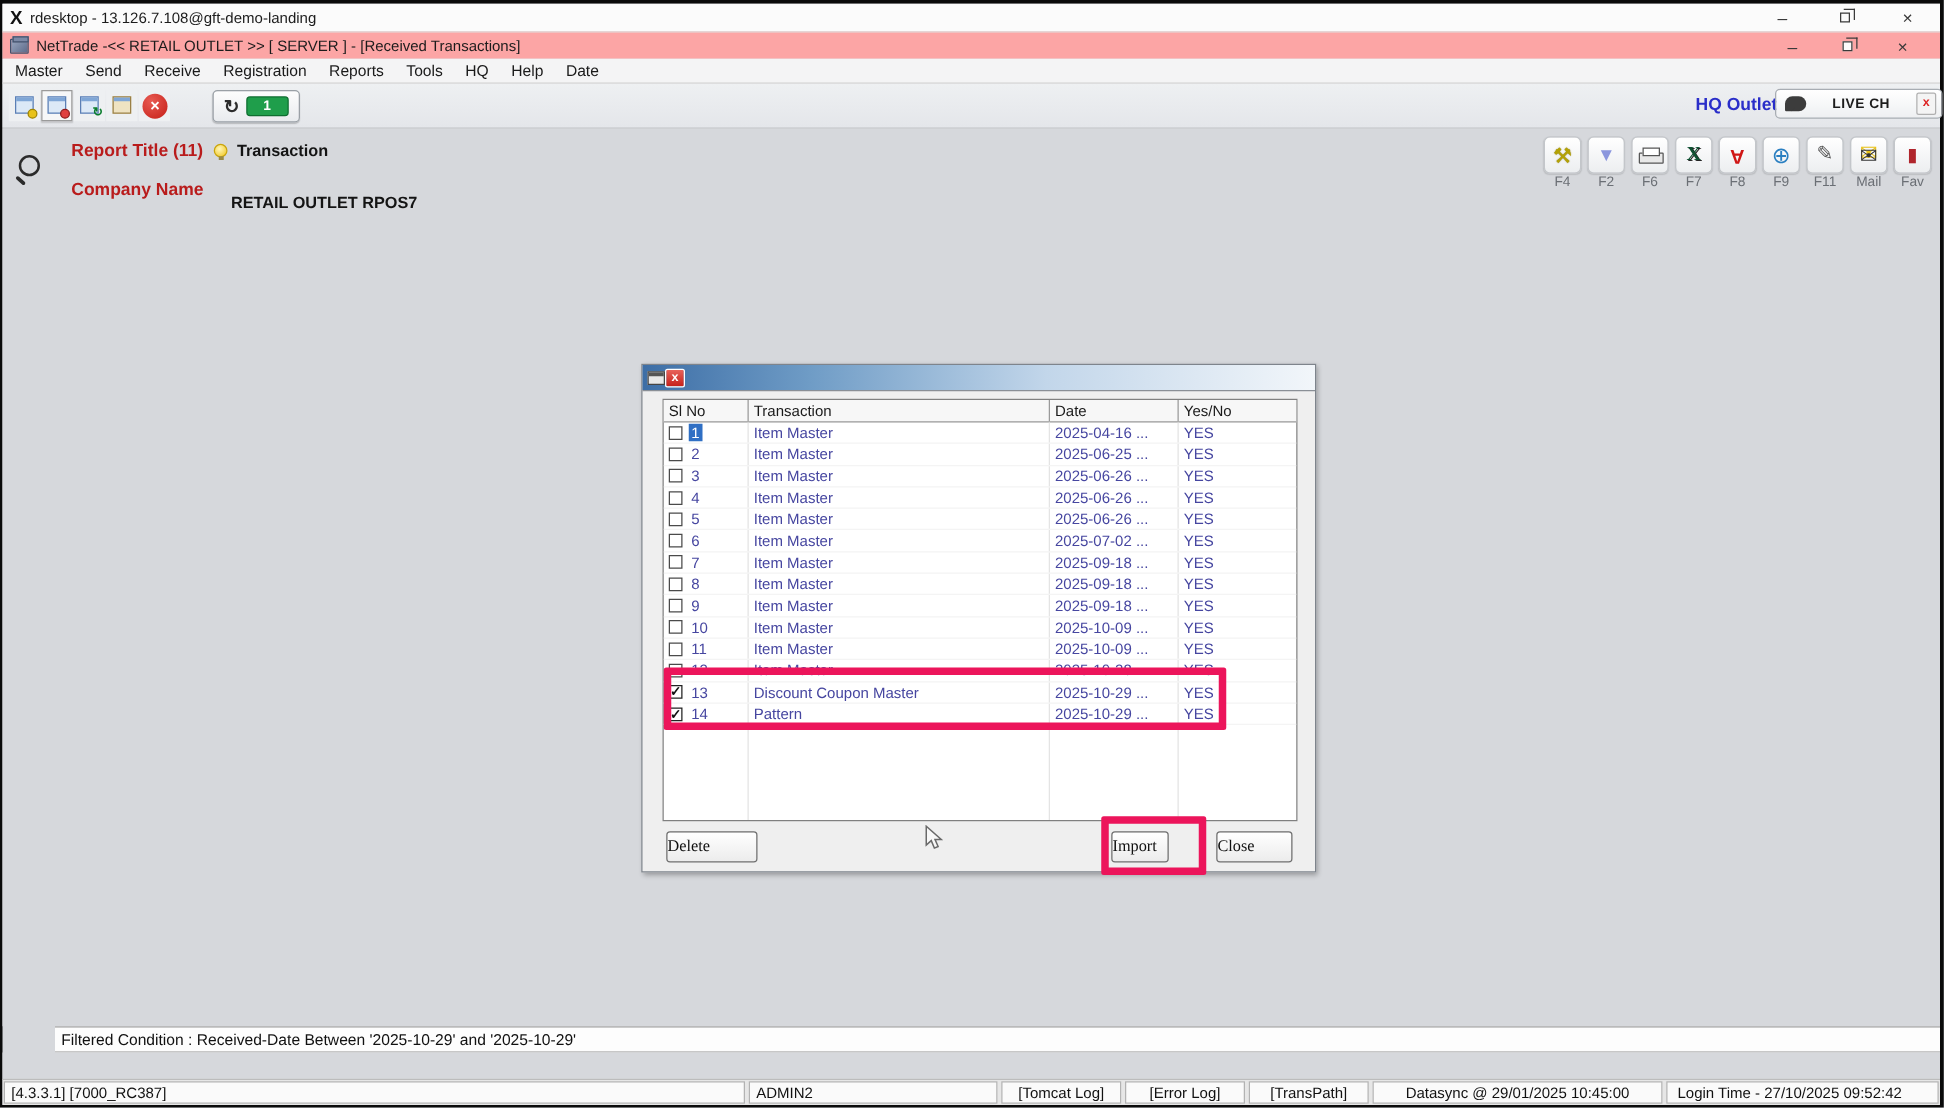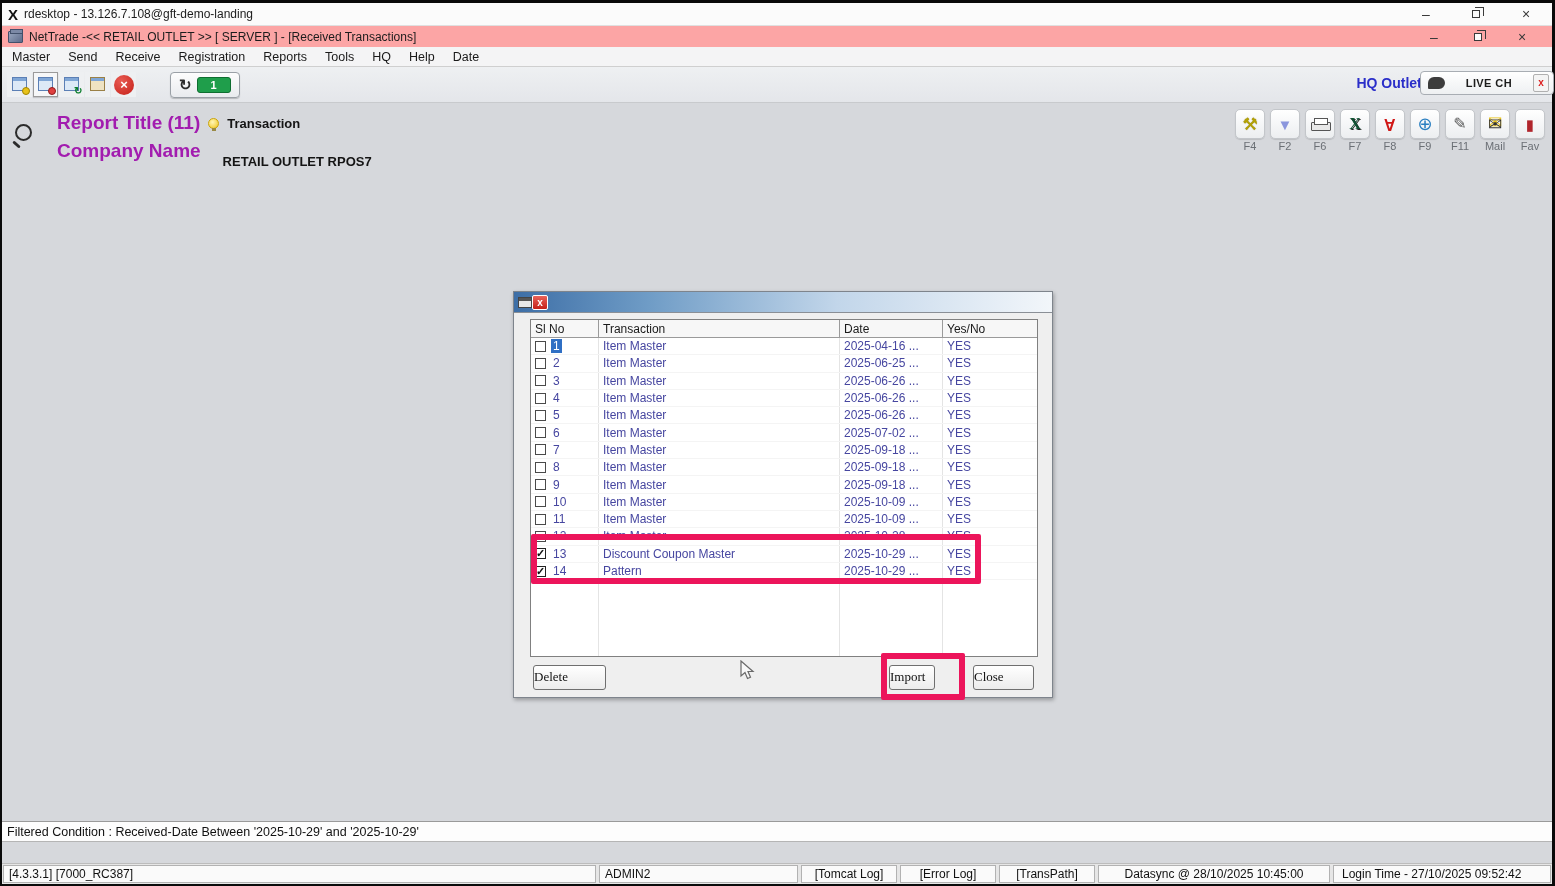--- a/index.html
+++ b/index.html
@@ -48,21 +48,21 @@
 
   
   .content { position:relative; flex:1 1 auto; background:#d6d8dc; }
 
   .search-icon { position:absolute; left:10px; top:20px; width:22px; height:22px; }
   .search-icon::before { content:""; position:absolute; left:3px; top:1px; width:13px; height:13px; border:2.5px solid #2b2b2b; border-radius:50%; }
   .search-icon::after { content:""; position:absolute; left:0px; bottom:-1px; width:9px; height:3px; background:#2b2b2b; transform:rotate(42deg); border-radius:2px; }
   .rh-line { position:absolute; left:55px; display:flex; align-items:center; gap:6px; white-space:nowrap; }
   .rh-line.l1 { top:9px; }
   .rh-line.l2 { top:30px; }
-  .rh-label { color:#a21caf; font-weight:bold; font-size:19px; }
+  .rh-label { color:#b91c1c; font-weight:bold; font-size:14px; }
   .rh-value { color:#141414; font-weight:bold; font-size:13px; }
   .bulb-icon { width:11px; height:11px; border-radius:50%; background:radial-gradient(circle at 40% 35%,#fff6b8,#f0c419); border:1px solid #caa40a; position:relative; margin:0 2px; }
   .bulb-icon::after { content:""; position:absolute; left:3px; bottom:-3px; width:4px; height:3px; background:#9a8a45; }
   .rh-l2-value { margin-left:16px;margin-top:21px; }
 
   
   .fkeys { position:absolute; right:5px; top:6px; display:flex; gap:1px; }
   .fkey { width:34px; display:flex; flex-direction:column; align-items:center; cursor:default; }
   .fk-btn { width:30px; height:30px; border:1px solid #c3c6ca; border-radius:5px; background:linear-gradient(#ffffff,#eceef0); display:flex; align-items:center; justify-content:center; box-shadow:0 1px 1px rgba(0,0,0,.12); }
   .fk-label { font-size:11px; color:#6b6f75; margin-top:1px; }
@@ -113,21 +113,21 @@
   .btn-close  { left:459px; top:373px; width:61px; }
 
   
   .annot { position:absolute; border:6px solid #ec155b; border-radius:2px; pointer-events:none; }
   .annot-rows { left:529px; top:431px; width:450px; height:50px; }
   .annot-import { left:879px; top:550px; width:84px; height:47px; }
 
   .cursor { position:absolute; left:738px; top:557px; width:16px; height:22px; pointer-events:none; }
 
   
-  .filterbar { height:21px; background:#fdfdfd; border-top:1px solid #9a9a9a; border-bottom:1px solid #b5b5b5; font-size:12.5px; color:#111; display:flex; align-items:center; padding-left:5px; flex:0 0 auto; }
+  .filterbar { height:21px; background:#fdfdfd; border-top:1px solid #9a9a9a; border-bottom:1px solid #b5b5b5; font-size:12.5px; color:#111; display:flex; align-items:center; padding-left:5px; flex:0 0 auto;margin-left:42px; }
   .gapbar { height:21px; background:#d6d8dc; flex:0 0 auto; }
   .statusbar { height:21px; background:#e6e6e6; display:flex; gap:3px; padding:1px 1px; border-top:1px solid #bcbcbc; flex:0 0 auto; font-size:12px; color:#111; }
   .seg { background:#fafafa; border:1px solid #b2b2b2; display:flex; align-items:center; padding:0 5px; white-space:nowrap; overflow:hidden; }
   .seg1 { width:593px; }
   .seg2 { width:199px; }
   .seg3 { width:96px; justify-content:center; }
   .seg4 { width:96px; justify-content:center; }
   .seg5 { width:96px; justify-content:center; }
   .seg6 { width:232px; justify-content:center; }
   .seg7 { flex:1; padding-left:8px; }
@@ -444,17 +444,17 @@
   </div>
 
   <div class="gapbar"></div>
 
   <div class="statusbar">
       <div class="seg seg1">[4.3.3.1] [7000_RC387]</div>
       <div class="seg seg2">ADMIN2</div>
       <div class="seg seg3">[Tomcat Log]</div>
       <div class="seg seg4">[Error Log]</div>
       <div class="seg seg5">[TransPath]</div>
-      <div class="seg seg6">Datasync @ 28/10/2025 10:45:00</div>
+      <div class="seg seg6">Datasync @ 29/01/2025 10:45:00</div>
       <div class="seg seg7">Login Time - 27/10/2025 09:52:42</div>
     </div>
 
 </div>
 
 </body></html>

